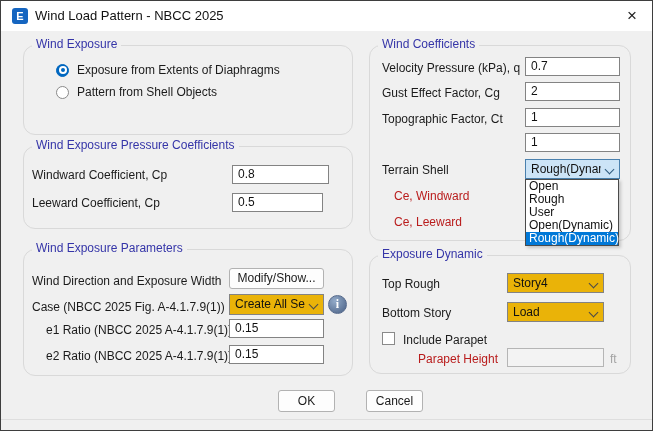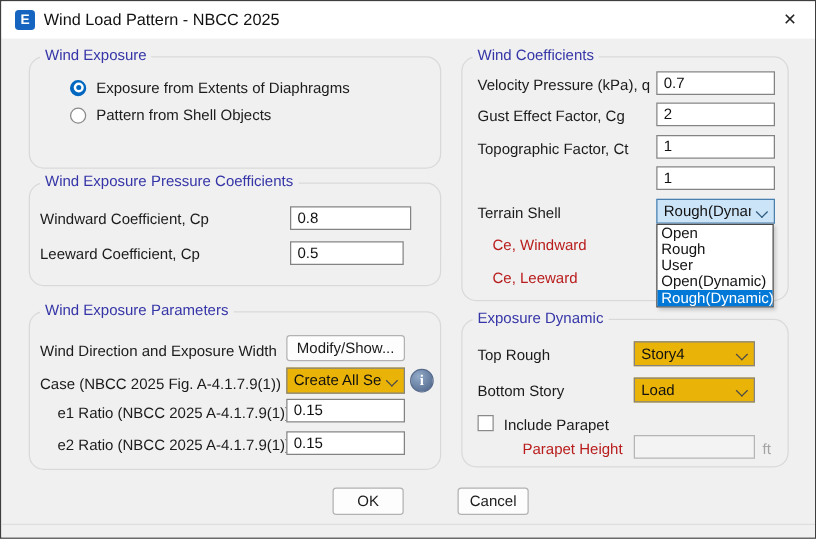--- a/index.html
+++ b/index.html
@@ -156,18 +156,18 @@
       </div>
 
       <span class="checkbox" style="left:12px; top:76px;"></span>
       <span class="lbl" style="left:33px; top:77px;">Include Parapet</span>
 
       <span class="lbl-dis" style="left:48px; top:96px;">Parapet Height</span>
       <div class="dis-box" style="left:137px; top:92px; width:97px;"></div>
       <span class="unit" style="left:240px; top:96px;">ft</span>
     </div>
 
-    <div class="btn" style="left:265px; top:359px; width:57px; height:22px; line-height:20px;">OK</div>
+    <div class="btn" style="left:277px; top:359px; width:57px; height:22px; line-height:20px;">OK</div>
     <div class="btn" style="left:365px; top:359px; width:57px; height:22px; line-height:20px;">Cancel</div>
 
     <div class="bottom-line"></div>
   </div>
 </div>
 
 </body></html>

